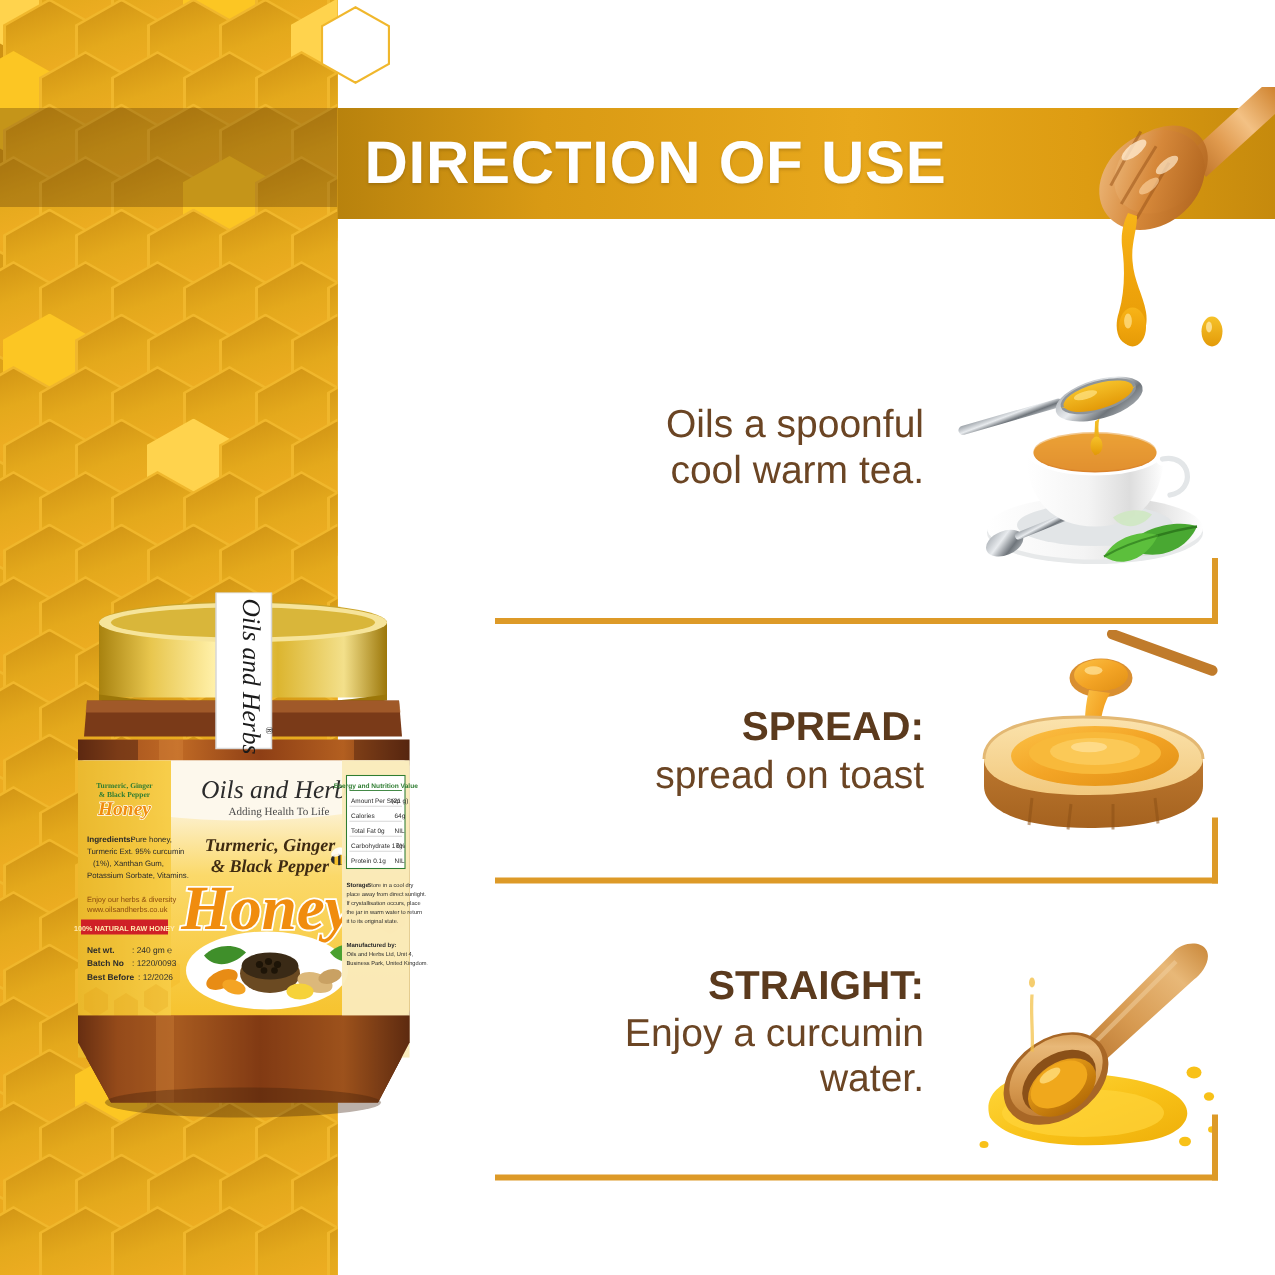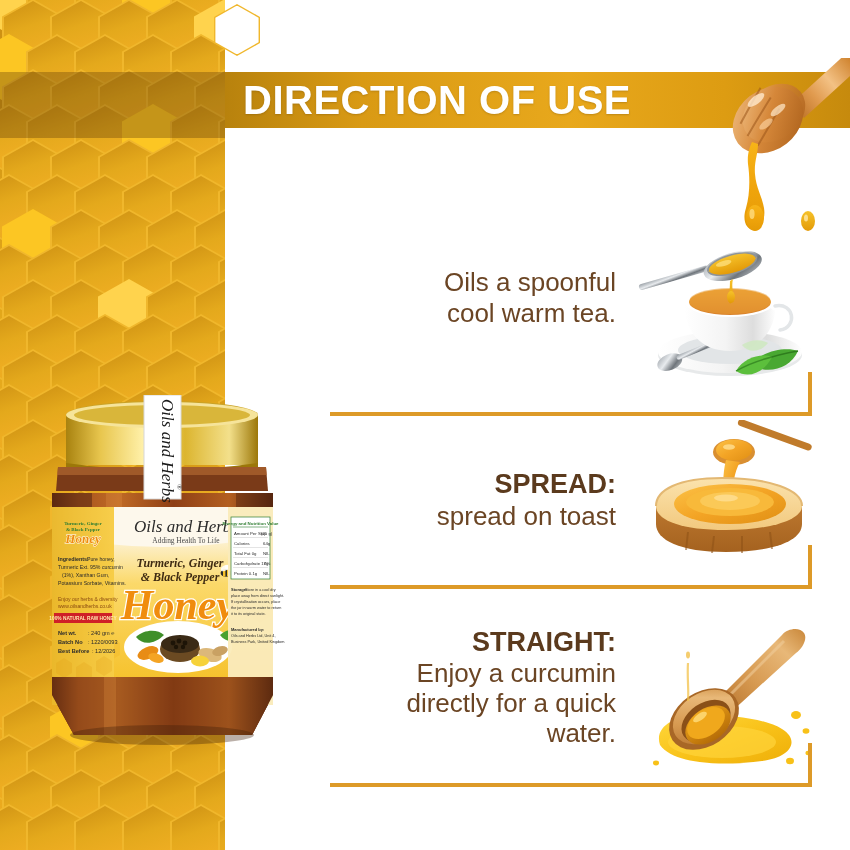--- a/index.html
+++ b/index.html
@@ -31,21 +31,21 @@
   }
   .hex.solid { background:#fcc623; }
   .hex.solid2 { background:#ffd34d; }
   .panel-band {
     position:absolute; left:0; top:72px; width:225px; height:66px;
     background:rgba(90,56,6,.34);
   }
 
   
   .header-banner {
-    position:absolute; left:225px; top:72px; width:625px; height:56px;
+    position:absolute; left:225px; top:72px; width:625px; height:74px;
     background:linear-gradient(90deg,#b8820d 0%,#d99a14 22%,#e8a81c 55%,#dd9c12 80%,#c68a0d 100%);
     display:flex; align-items:center;
   }
   .header-title {
     color:#ffffff; font-size:40px; font-weight:bold; letter-spacing:.5px;
     margin-left:18px; white-space:nowrap;
     text-shadow:0 1px 2px rgba(80,50,0,.25);
   }
 
   
@@ -425,21 +425,20 @@
           </g>
           <path d="M26 86 C26 70 48 58 92 58 C140 58 172 70 172 86" fill="none" stroke="#e3b873" stroke-width="2"></path>
         </svg>
       </div>
     </div>
 
     <div class="row row3">
       <div class="row-text">
         <span class="row-title">STRAIGHT:</span>
         <span class="row-body">Enjoy a curcumin</span>
-        <span class="row-body">directly for a quick</span>
         <span class="row-body">water.</span>
       </div>
       <div class="row-art">
         <svg viewBox="0 0 200 185" width="200" height="185">
           <defs>
             <linearGradient id="wspG" x1="0" y1="1" x2="1" y2="0">
               <stop offset="0" stop-color="#b4702a"></stop>
                 <stop offset=".4" stop-color="#d79a51"></stop>
               <stop offset=".75" stop-color="#e8b878"></stop>
                 <stop offset="1" stop-color="#c98739"></stop>

